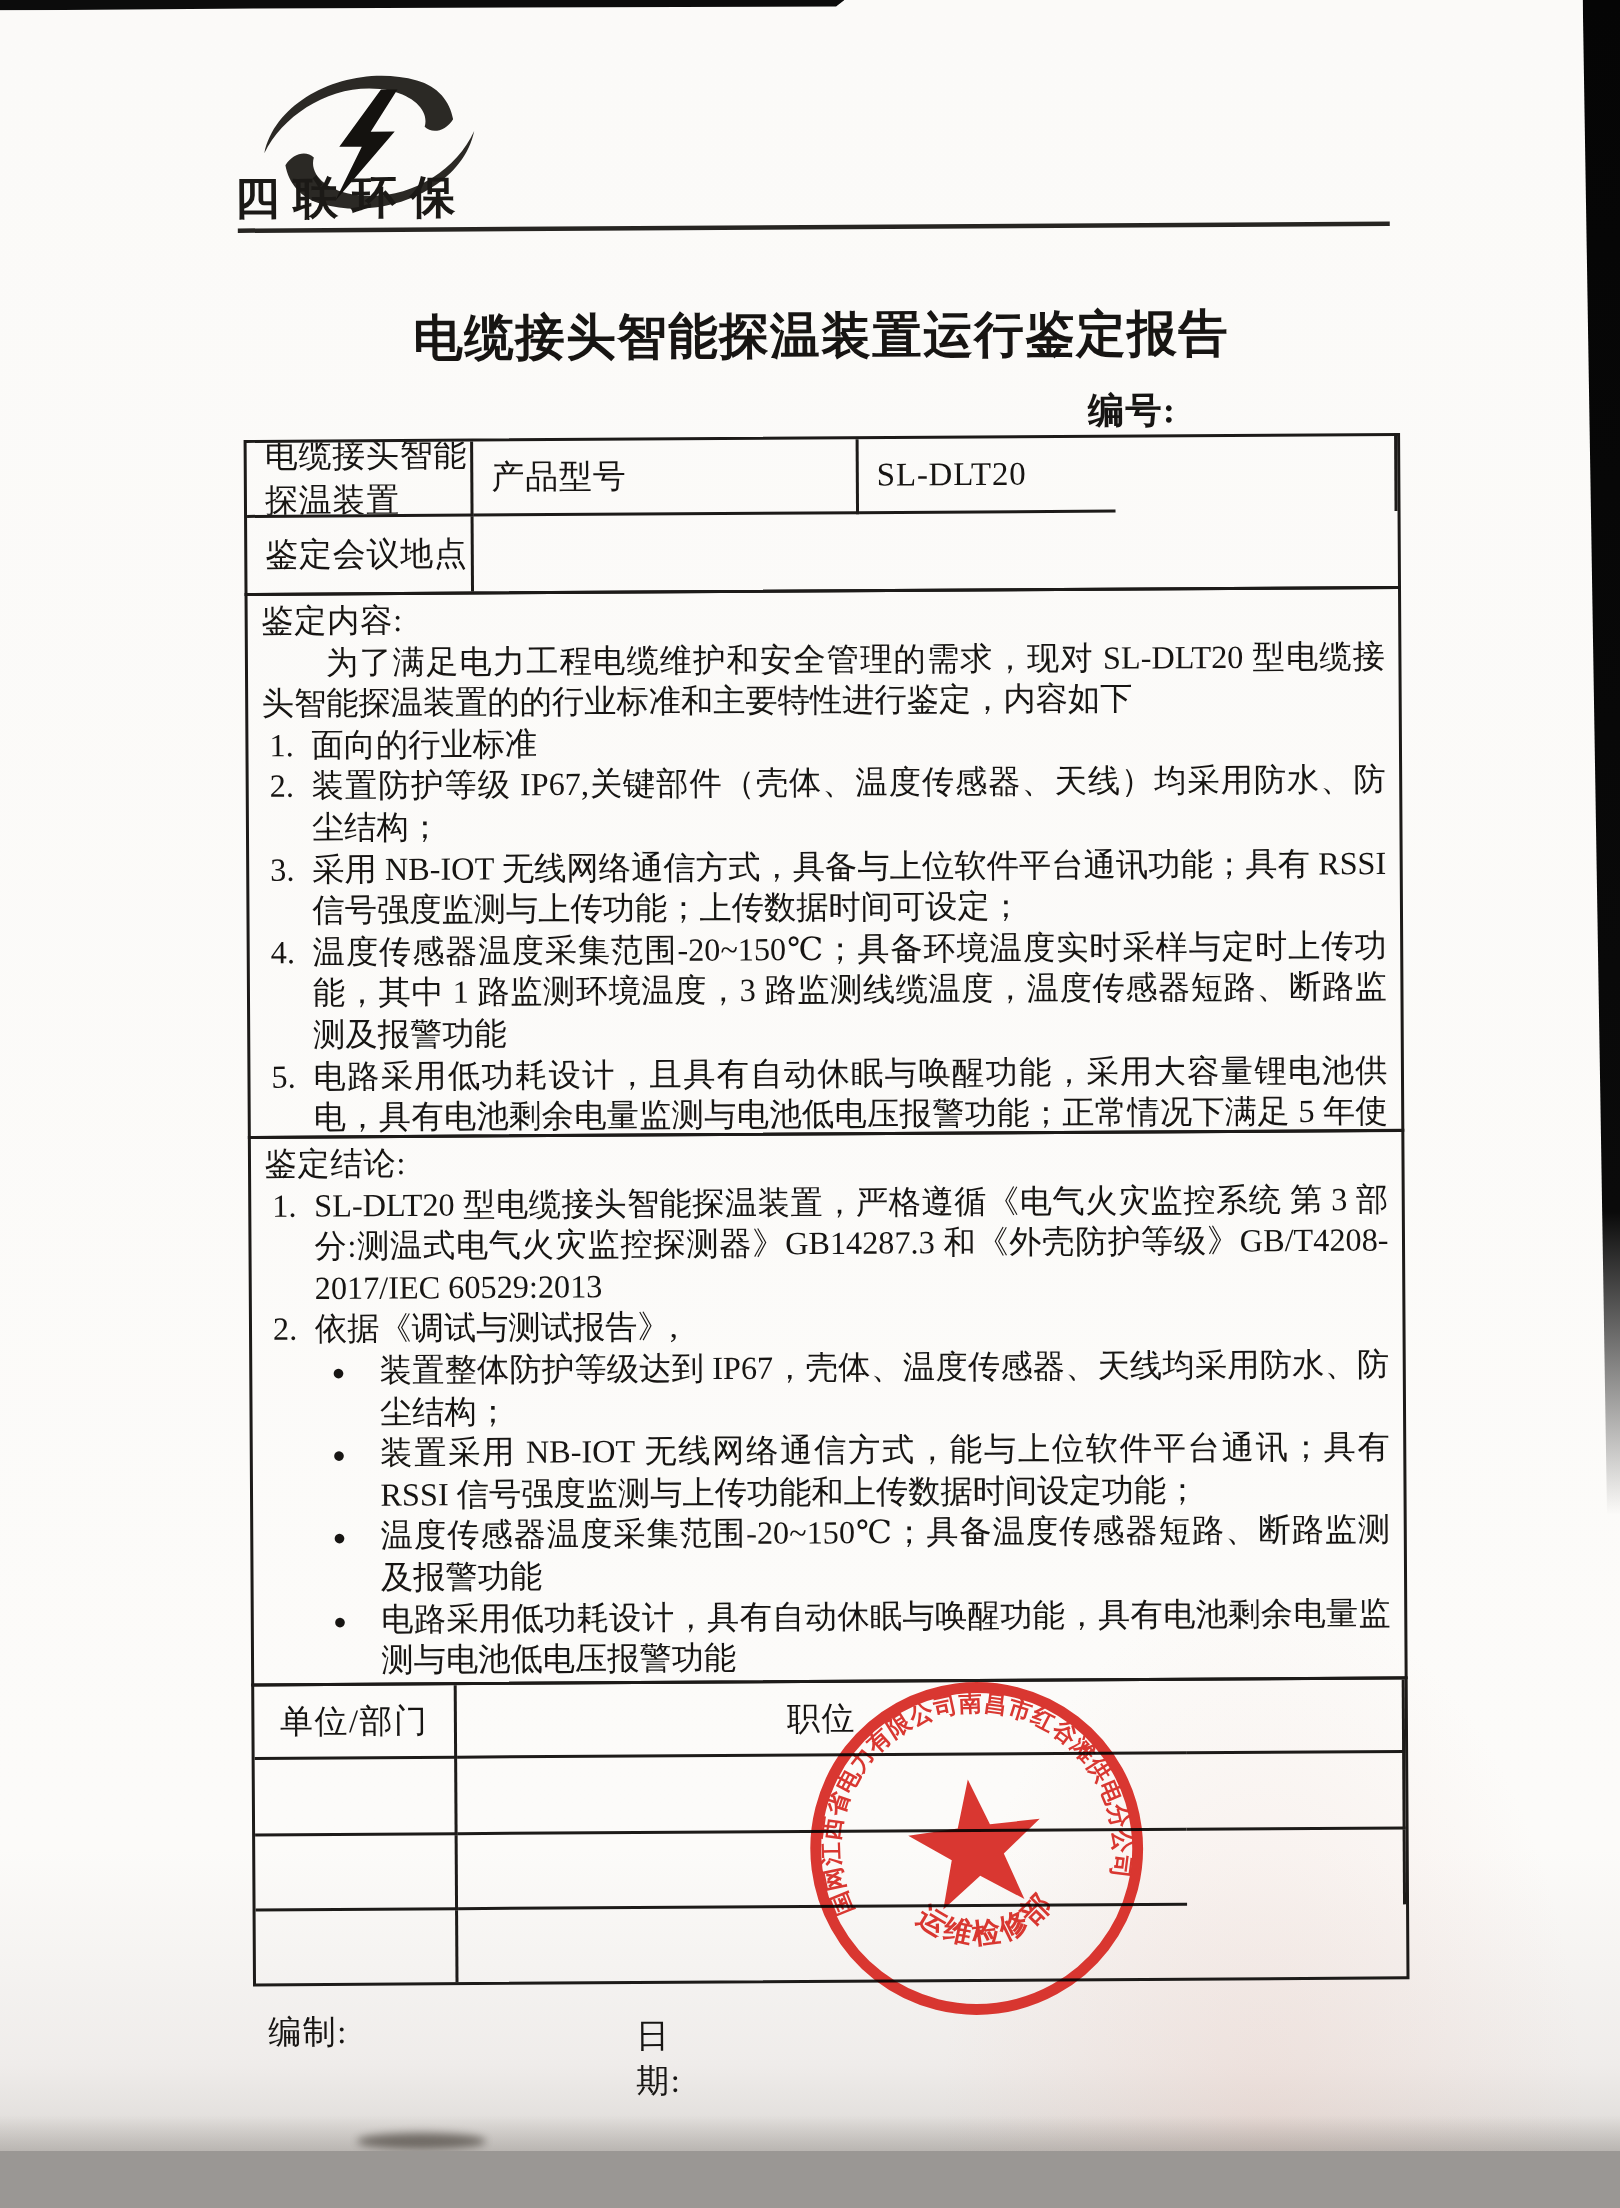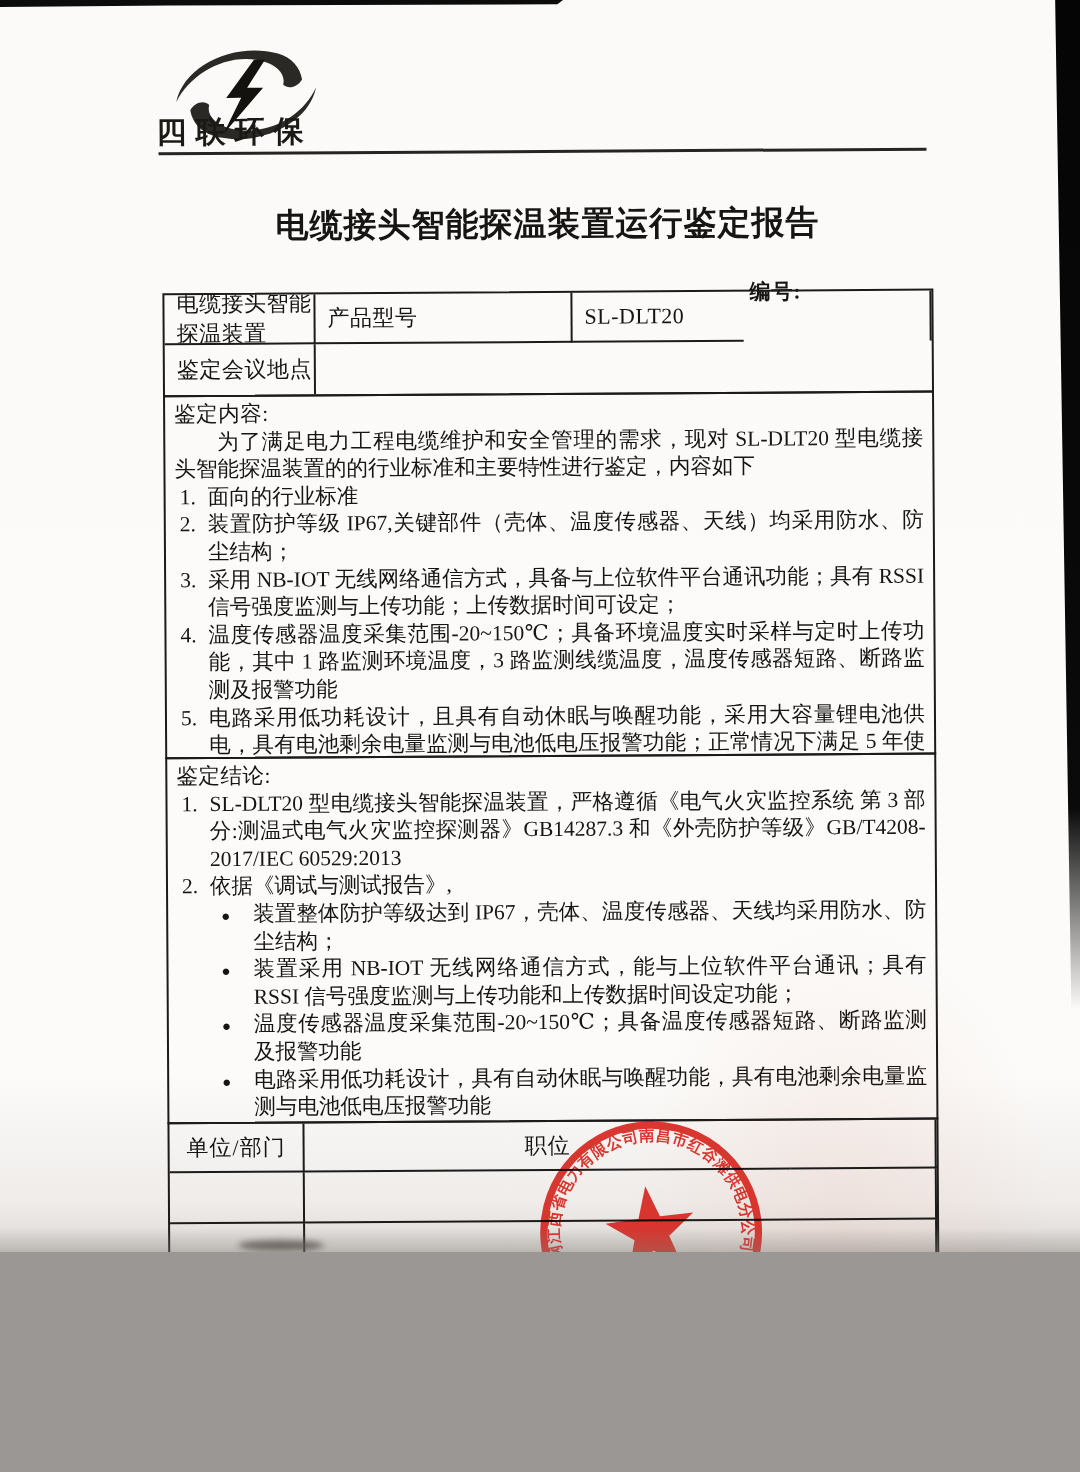--- a/index.html
+++ b/index.html
@@ -1,19 +1,19 @@
 <!DOCTYPE html>
 <html lang="zh"><head>
 <meta charset="utf-8">
 <style>
   * { box-sizing: border-box; margin: 0; padding: 0; }
   html, body { margin: 0; padding: 0; background: #9a9794; }
   #scan {
     position: relative;
-    width: 1080px; height: 1252px;
+    width: 1080px; height: 1434px;
     margin: 0 auto;
     overflow: hidden;
     background:
       radial-gradient(ellipse at 78% 99%, rgba(232,196,186,.30), rgba(232,196,186,0) 18%),
       linear-gradient(to bottom, #fbfaf8 0%, #fcfbf9 86%, #efecea 96%, #dcd9d6 100%),
       #fbfaf8;
     font-family: "Liberation Serif", "DejaVu Serif", serif;
     color: #171513;
   }
   
@@ -48,22 +48,22 @@
     position: absolute; left: 160px; top: 110px; width: 260px;
     font-size: 30px; font-weight: bold; letter-spacing: 9px; color: #1b1916;
   }
   .head-rule { position: absolute; left: 162px; top: 150px; width: 768px; height: 3px; background: #272522; }
 
   .doc-title {
     position: absolute; left: 165px; top: 202px; width: 771px;
     text-align: center; font-size: 33px; font-weight: bold; letter-spacing: 1px;
   }
   .doc-number {
-    position: absolute; left: 752px; top: 259px;
-    font-size: 21px; font-weight: bold; letter-spacing: 1px; margin-top: 20px;
+    position: absolute; left: 728px; top: 259px;
+    font-size: 24px; font-weight: bold; letter-spacing: 1px;
   }
 
   
   .cell { border-right: 2px solid #1d1b19; border-bottom: 2px solid #1d1b19;
           display: flex; align-items: center; font-size: 22px; overflow: hidden; }
   .cell.last-col { border-right: none; }
   .cell.last-row { border-bottom: none; }
 
   .tbl-info {
     position: absolute; left: 165px; top: 291px; width: 771px; height: 104px;

